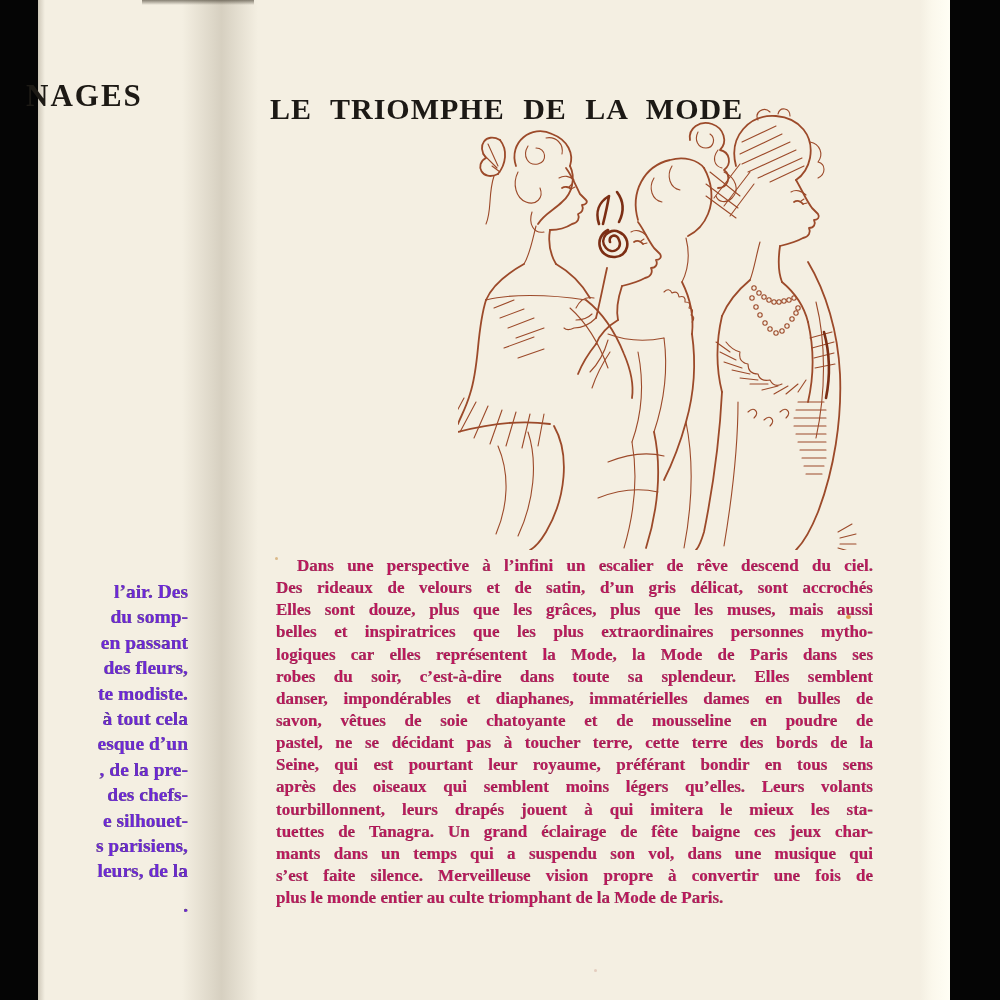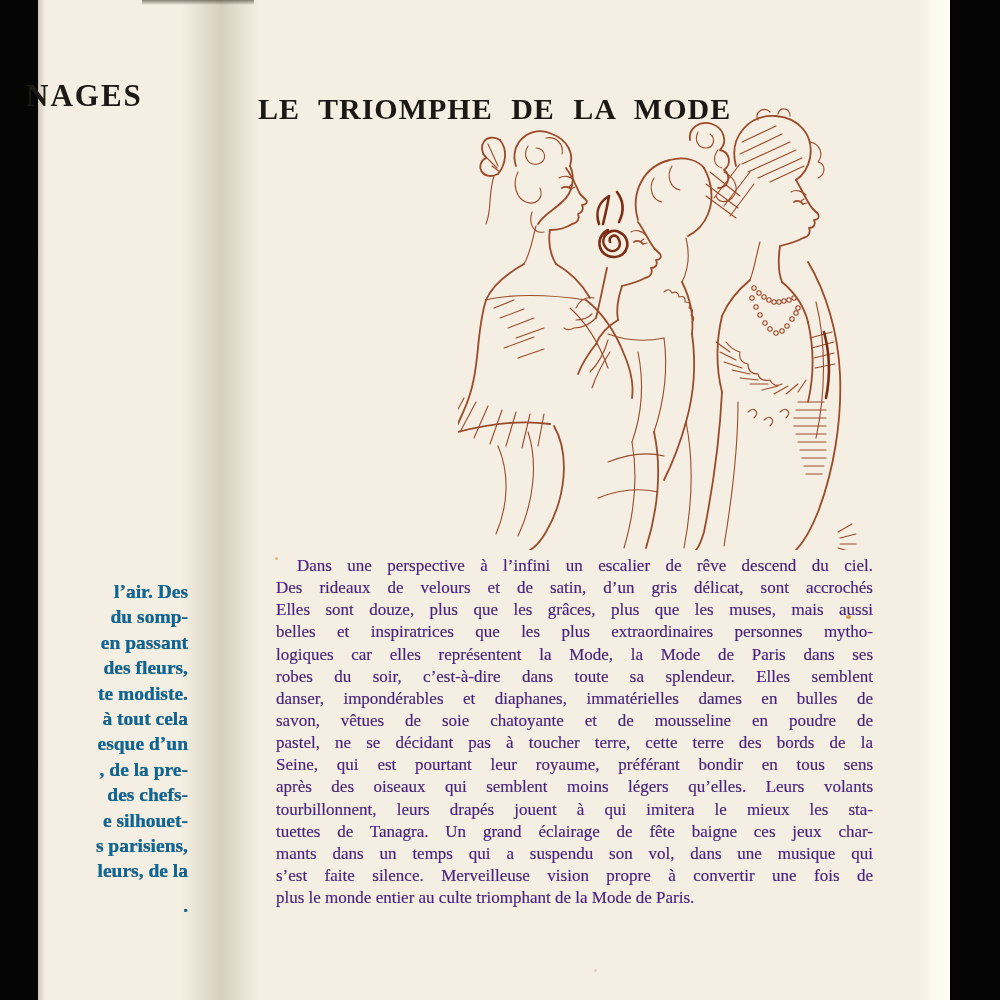--- a/index.html
+++ b/index.html
@@ -17,42 +17,42 @@
     background:linear-gradient(90deg,rgba(110,100,80,0.28),rgba(0,0,0,0));}
   .top-smudge{position:absolute;left:104px;top:0;width:112px;height:5px;
     background:linear-gradient(180deg,rgba(45,38,25,0.55),rgba(0,0,0,0));}
 
   .left-heading{
     position:absolute;left:-12px;top:78px;
     font-size:31px;font-weight:bold;letter-spacing:2px;color:#1d1a15;white-space:nowrap;
   }
   .left-col{
     position:absolute;left:0;top:579px;width:150px;
-    font-size:19.5px;line-height:25.4px;color:#0369a1;text-align:right;
+    font-size:19.5px;line-height:25.4px;color:#6d28d9;text-align:right;
     font-weight:bold;-webkit-text-stroke:0.2px #26221c;
   }
   .left-col .text-line:last-child{margin-top:9px;}
 
   .page-title{
-    position:absolute;left:220px;top:92px;
+    position:absolute;left:232px;top:92px;
     font-size:30px;font-weight:bold;letter-spacing:1px;word-spacing:10px;
     color:#1c1915;white-space:nowrap;
   }
 
   .illustration{position:absolute;left:420px;top:102px;width:418px;height:448px;}
   .illustration svg{display:block;width:100%;height:100%;}
   .ink  {stroke:#9c4a2a;fill:none;stroke-linecap:round;stroke-linejoin:round;}
   .s1{stroke-width:1.1;}
   .s2{stroke-width:1.8;}
   .s3{stroke:#7c2e14;stroke-width:2.6;fill:none;stroke-linecap:round;stroke-linejoin:round;}
 
   .paragraph{
     position:absolute;left:238px;top:555px;width:597px;
-    font-size:17px;line-height:22.15px;color:#4c1d95;
-    font-weight:normal;-webkit-text-stroke:0.15px #26221c;
+    font-size:17px;line-height:22.15px;color:#be185d;
+    font-weight:bold;-webkit-text-stroke:0.15px #26221c;
   }
   .para-line{
     text-align:justify;text-align-last:justify;text-justify:inter-word;
     height:22.15px;overflow:visible;
   }
   .para-line:first-child{padding-left:21px;}
   .para-line:last-child{text-align-last:left;}
 
   .foxing{position:absolute;border-radius:50%;}
   .fox-a{left:808px;top:615px;width:5px;height:4px;background:#d8872c;opacity:.85;}

